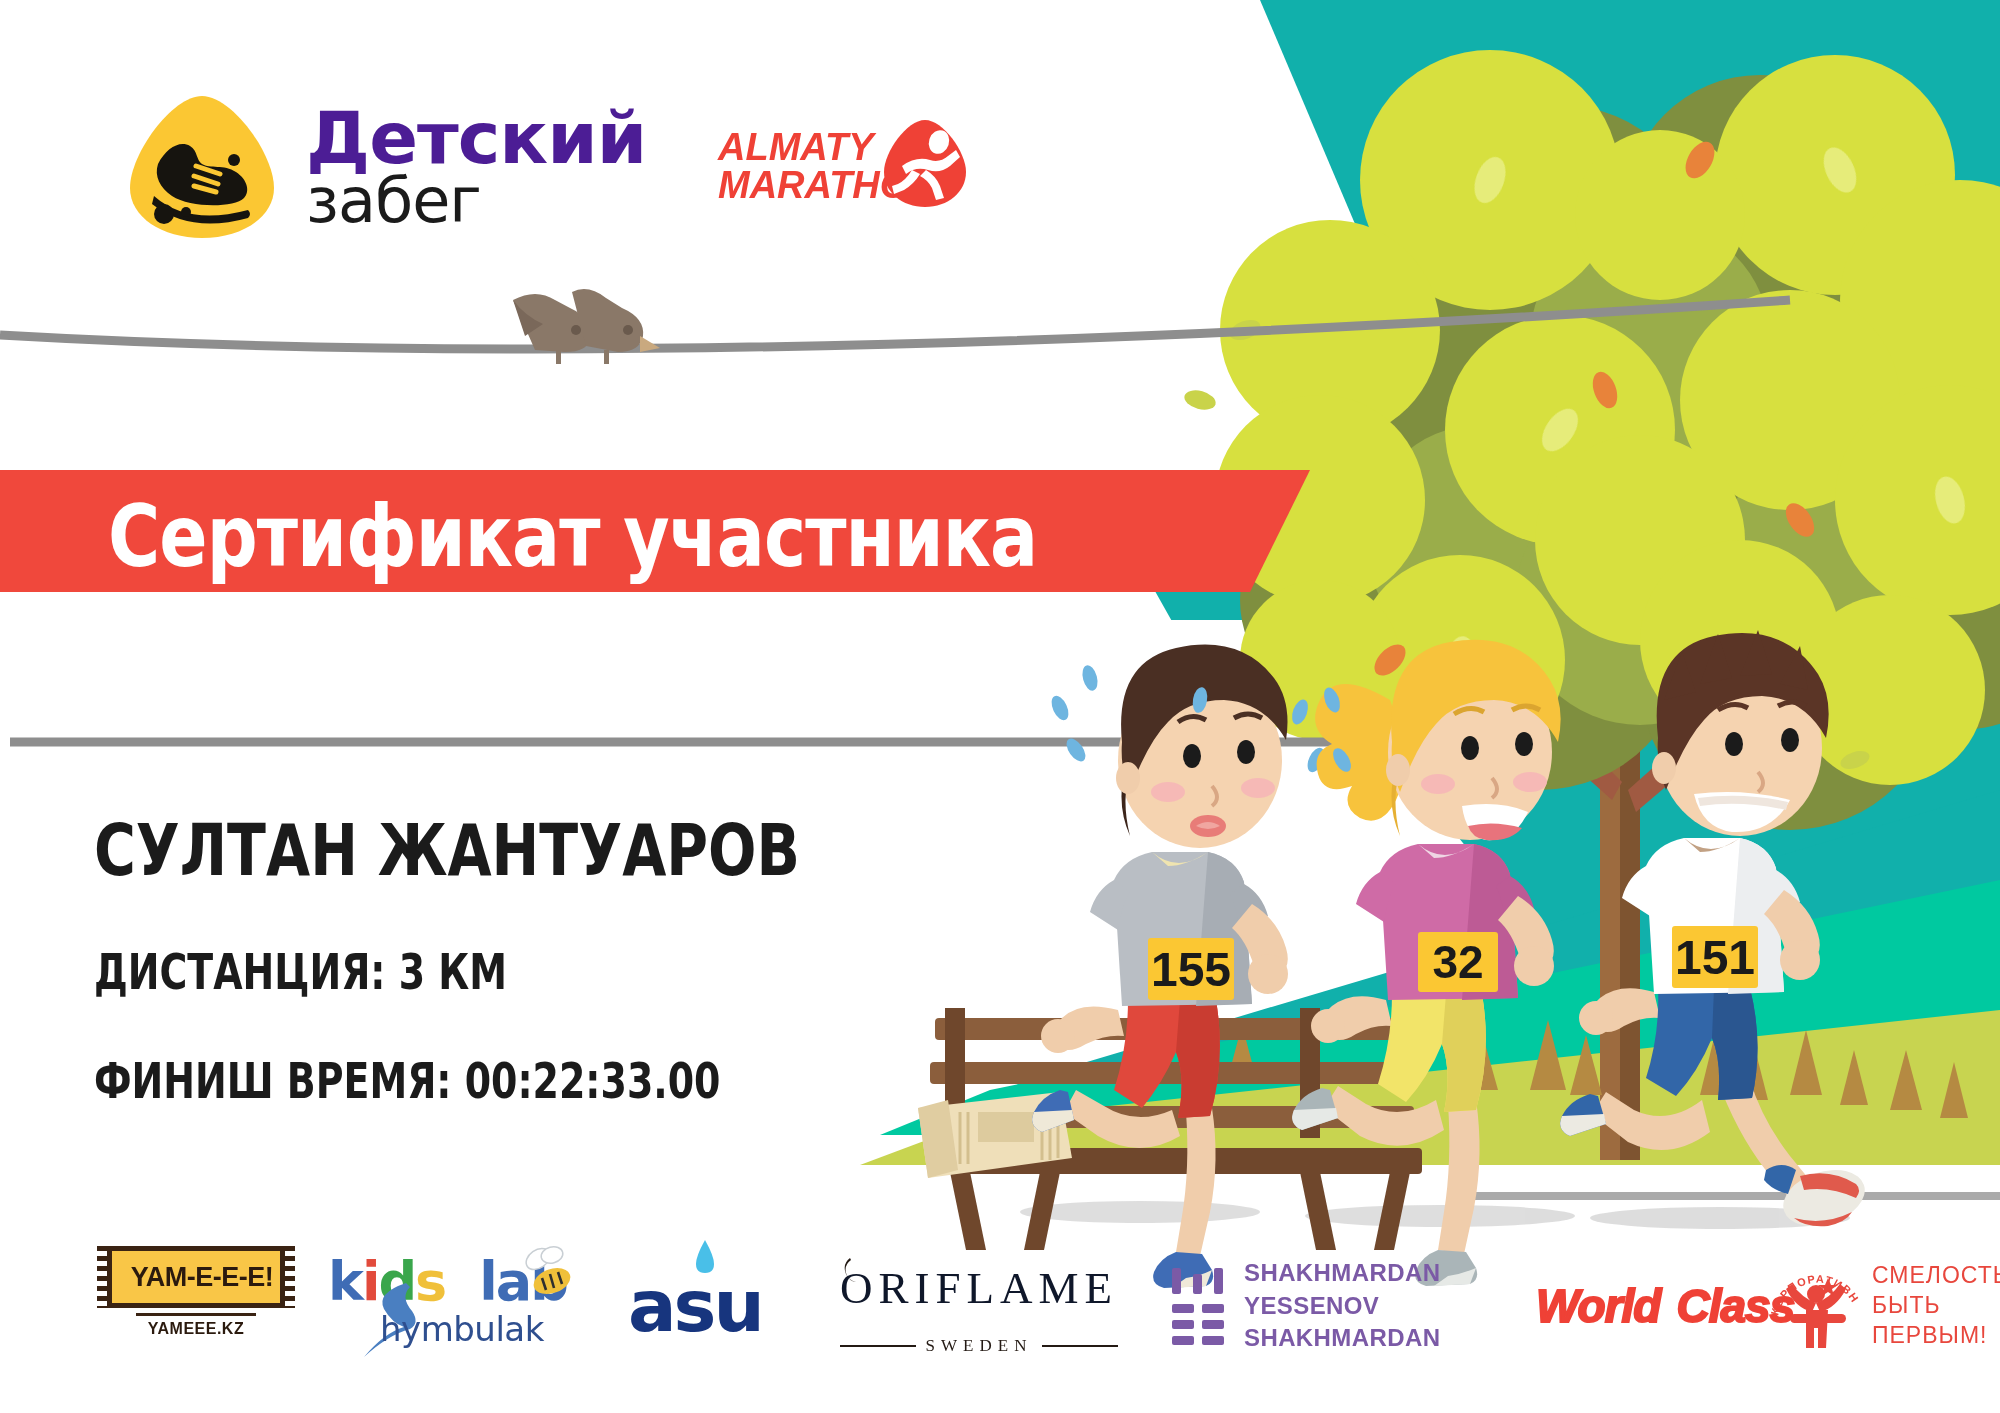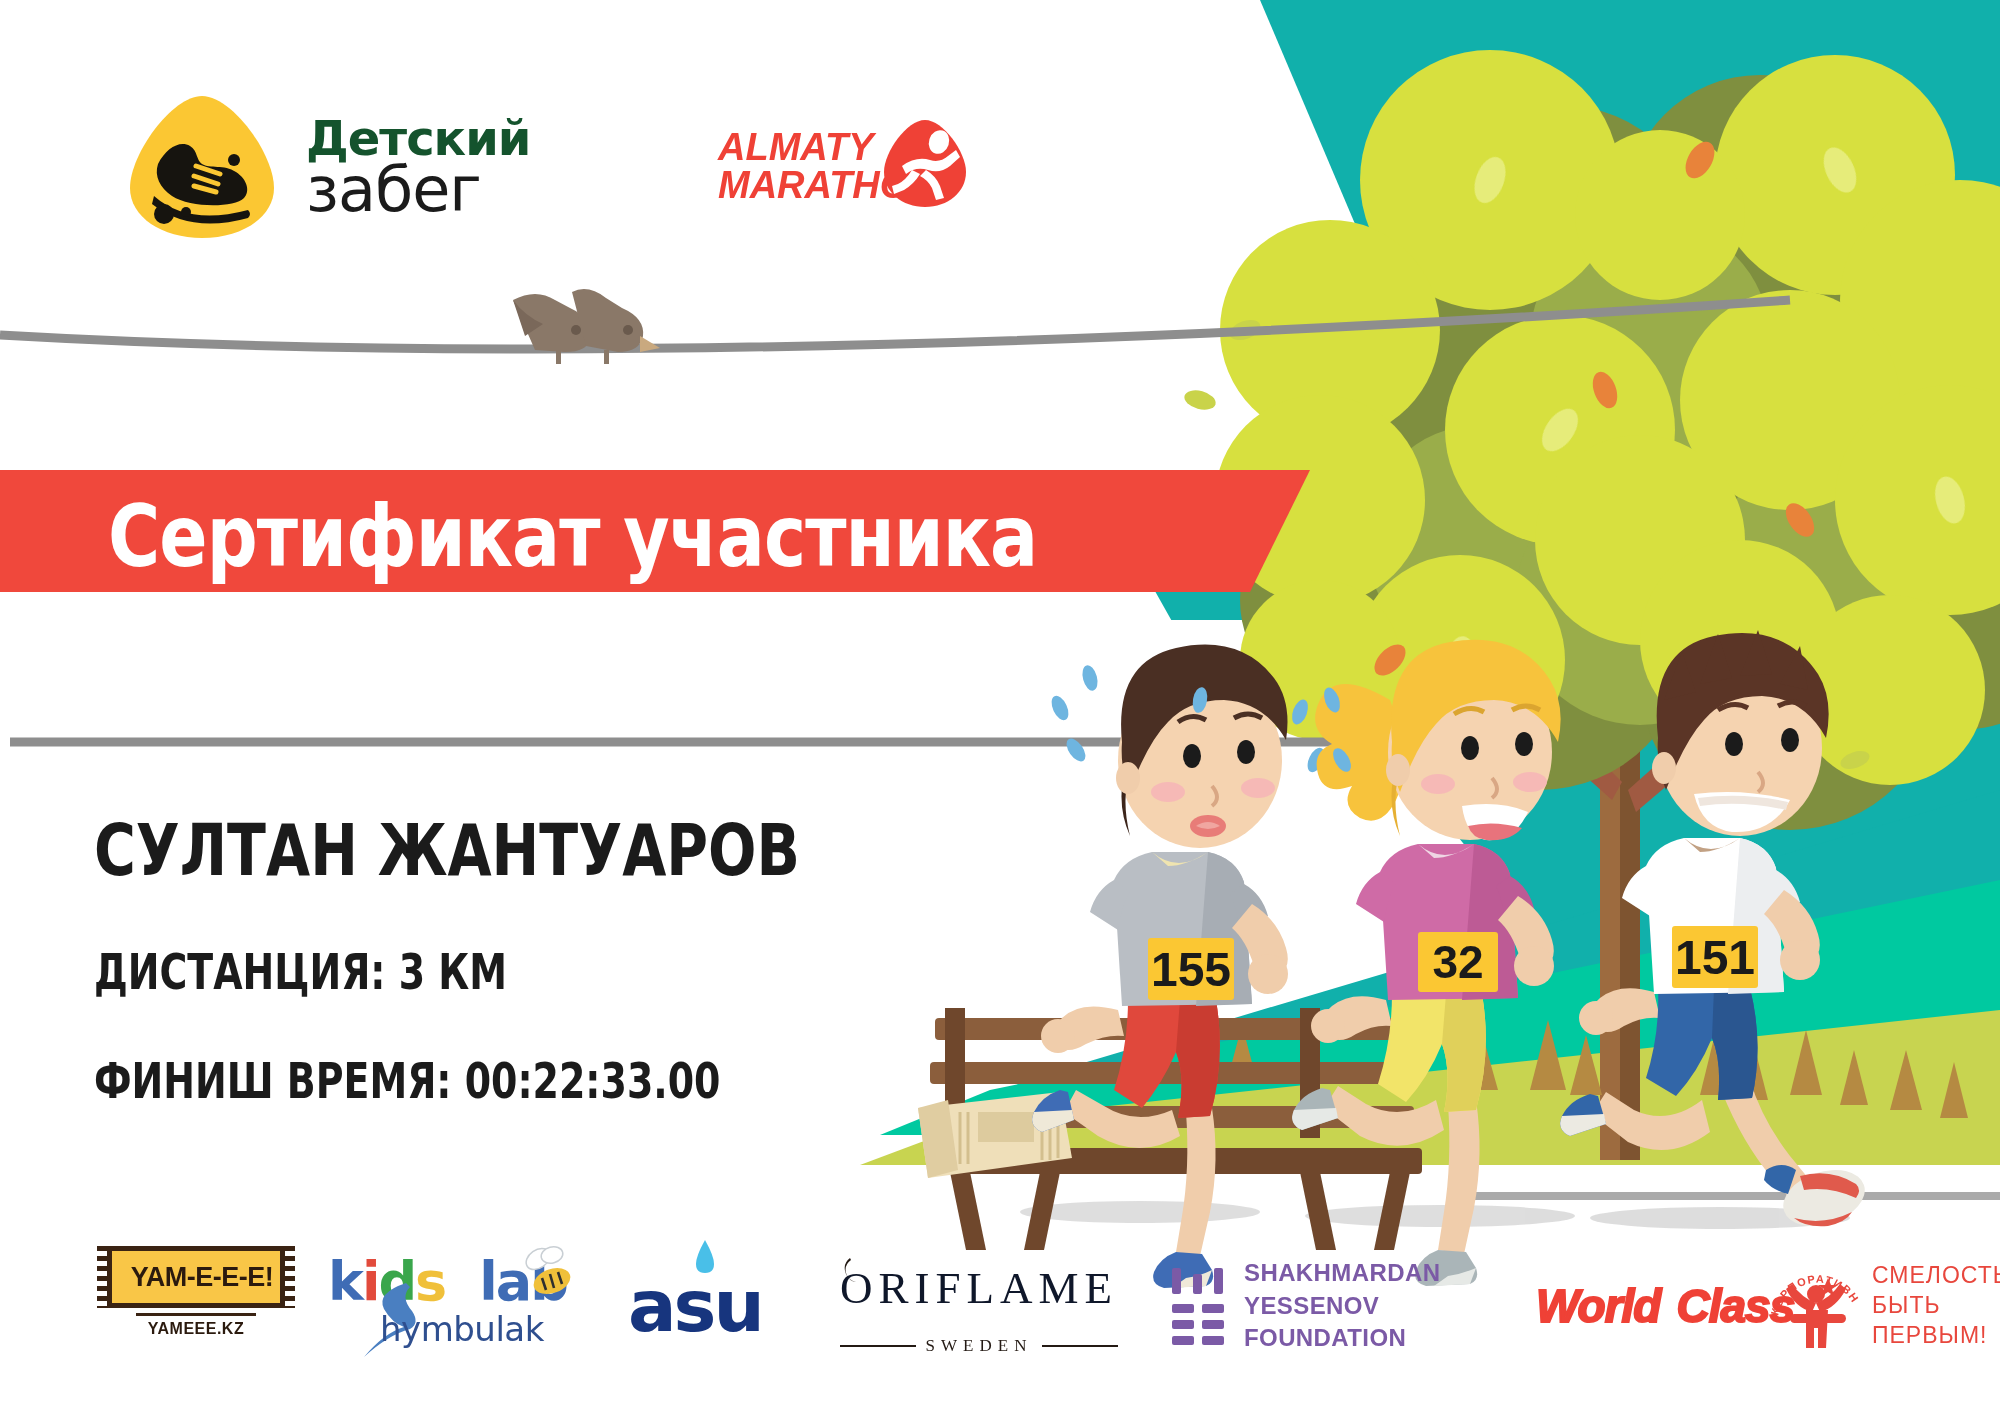--- a/index.html
+++ b/index.html
@@ -26,21 +26,21 @@
   
   .logo-kids {
     position: absolute; left: 128px; top: 92px;
     width: 560px; height: 150px;
     display: flex; align-items: center; gap: 30px;
   }
   .kids-badge { width: 148px; height: 150px; flex: 0 0 auto; }
   .kids-words { display: flex; flex-direction: column; line-height: 0.92; }
   .kids-top {
     font-family: "DejaVu Sans", sans-serif;
-    font-weight: 700; font-size: 48px; color: #14532d; letter-spacing: -1px;
+    font-weight: 700; font-size: 72px; color: #4c1d95; letter-spacing: -1px;
   }
   .kids-bot {
     font-family: "DejaVu Sans", sans-serif;
     font-weight: 400; font-size: 62px; color: #1b1b1b; letter-spacing: -1px;
   }
 
   .logo-almaty {
     position: absolute; left: 718px; top: 118px;
     width: 250px; height: 110px;
   }
@@ -621,21 +621,21 @@
           <rect x="2" y="38" width="22" height="9" rx="2"></rect>
           <rect x="32" y="38" width="22" height="9" rx="2"></rect>
           <rect x="2" y="54" width="22" height="9" rx="2"></rect>
           <rect x="32" y="54" width="22" height="9" rx="2"></rect>
           <rect x="2" y="70" width="22" height="9" rx="2"></rect>
           <rect x="32" y="70" width="22" height="9" rx="2"></rect>
         </g>
       </svg>
       <div class="shk-txt">
         <div>SHAKHMARDAN YESSENOV</div>
-        <div>FOUNDATION</div>
+        <div>SHAKHMARDAN</div>
       </div>
     </div>
 
     <div class="sp wc">
       <div class="wc-box">
         <span>World</span><span style="margin-left:16px">Class</span>
       </div>
     </div>
 
     <div class="sp sml">

